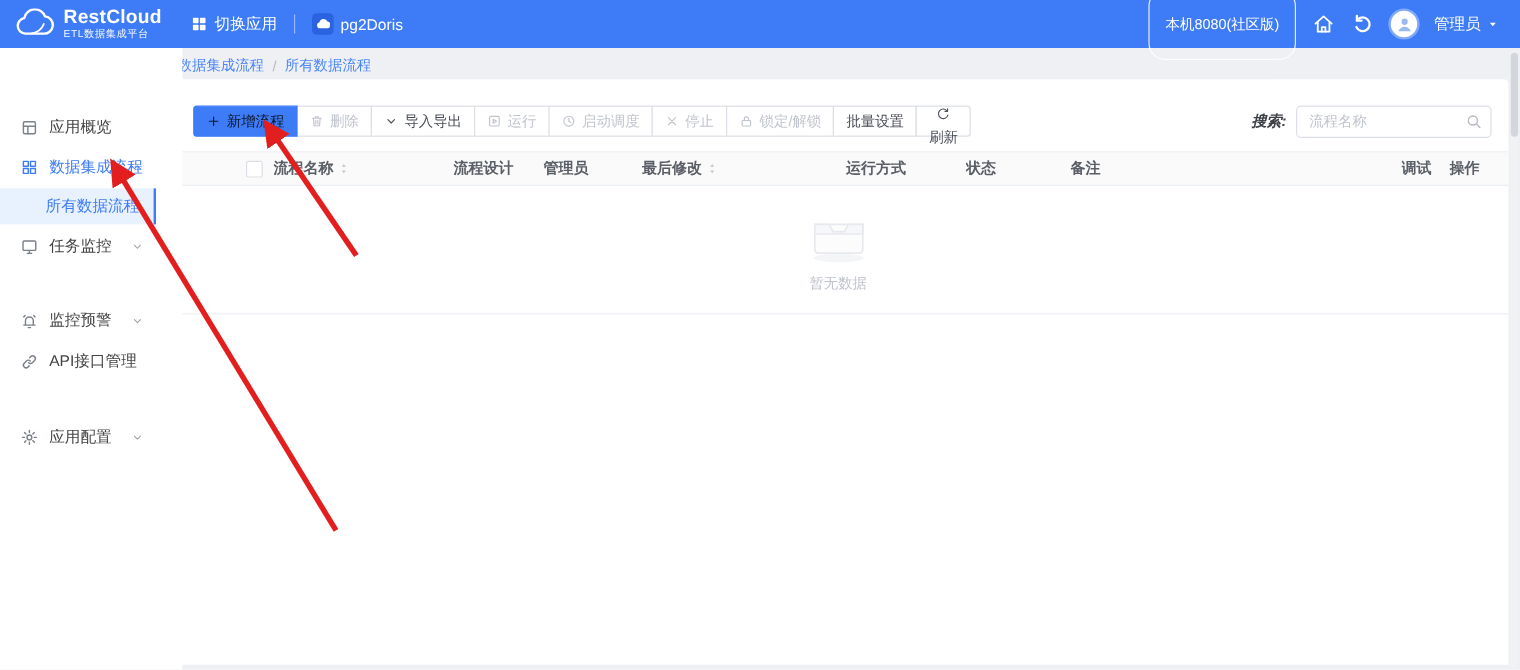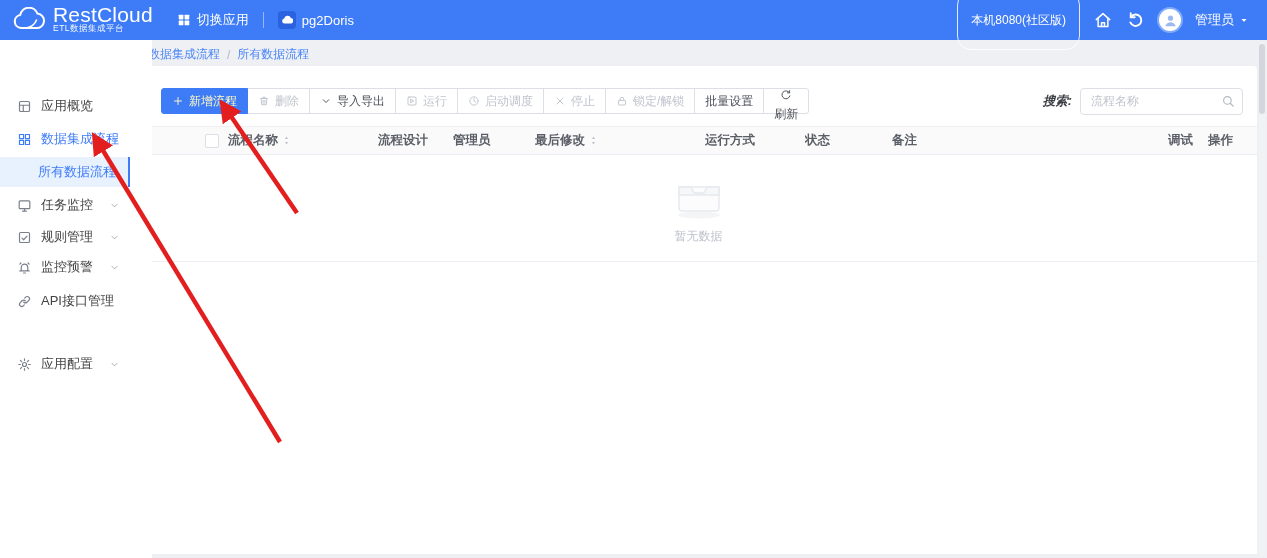--- a/index.html
+++ b/index.html
@@ -5,21 +5,21 @@
   * { margin:0; padding:0; box-sizing:border-box; }
   html,body { width:1267px; height:558px; overflow:hidden; }
   body { font-family:"Liberation Sans","DejaVu Sans",sans-serif; background:#eef0f4; position:relative; font-size:13px; color:#333; }
 
   .icon { display:inline-flex; align-items:center; justify-content:center; flex:0 0 auto; }
   .icon svg { display:block; }
 
   
   .header { position:absolute; left:0; top:0; width:1267px; height:40px; background:#3e7cf7; display:flex; align-items:center; color:#fff; z-index:10; }
   .logo { display:flex; align-items:center; gap:7px; padding:0 14px 0 12px; min-width:128px; }
-  .logo-text .t1 { font-size:21px; font-weight:normal; line-height:16px; letter-spacing:.2px; }
+  .logo-text .t1 { font-size:16px; font-weight:bold; line-height:16px; letter-spacing:.2px; }
   .logo-text .t2 { font-size:8.5px; line-height:11px; opacity:.95; letter-spacing:.5px; }
   .hdr-item { display:flex; align-items:center; gap:6px; font-size:13px; cursor:pointer; padding:0 10px; height:40px; }
   .hdr-divider { width:1px; height:16px; background:rgba(255,255,255,.45); margin:0 4px; }
   .app-badge { width:18px; height:18px; border-radius:4px; background:#2b62e0; display:flex; align-items:center; justify-content:center; }
   .hdr-right { margin-left:auto; display:flex; align-items:center; gap:14px; padding-right:18px; }
   .env-pill { border:1px solid rgba(255,255,255,.85); border-radius:14px; padding:20px 13px; font-size:12px; cursor:pointer; white-space:nowrap; }
   .avatar { width:22px; height:22px; border-radius:50%; background:#fff; color:#9db9f1; display:flex; align-items:center; justify-content:center; box-shadow:0 0 0 2px rgba(255,255,255,.35); cursor:pointer; }
   .user-wrap { display:flex; align-items:center; gap:5px; cursor:pointer; }
 
   
@@ -40,21 +40,21 @@
 
   
   .card { position:absolute; left:140px; top:66px; width:1117px; height:488px; background:#fff; border-radius:4px 4px 0 0; z-index:3; }
 
   
   .toolbar { position:absolute; left:21px; top:22px; right:14px; height:26px; display:flex; align-items:center; }
   .btn-group { display:flex; }
   .btn { height:26px; display:flex; align-items:center; gap:5px; padding:0 10px; font-size:12px; background:#fff; border:1px solid #dcdfe6; margin-left:-1px; color:#4a4e56; cursor:pointer; white-space:nowrap; }
   .btn:first-child { margin-left:0; border-radius:3px 0 0 3px; }
   .btn:last-child { border-radius:0 3px 3px 0;flex-direction:column; }
-  .btn.primary { background:#3e7cf7; border-color:#3e7cf7; color:#fef9c3; z-index:2; }
+  .btn.primary { background:#3e7cf7; border-color:#3e7cf7; color:#0f172a; z-index:2; }
   .btn.disabled { color:#c0c4cc; cursor:not-allowed; }
   .btn .icon { color:inherit; }
   .search-wrap { margin-left:auto; display:flex; align-items:center; gap:8px; }
   .search-label { font-size:12.5px; color:#3d4046; font-weight:bold;font-style:italic; }
   .search-box { position:relative; width:163px; height:27px; }
   .search-box input { width:100%; height:100%; border:1px solid #dcdfe6; border-radius:4px; padding:0 26px 0 10px; font-size:12px; color:#333; outline:none; font-family:inherit; }
   .search-box input::placeholder { color:#c0c4cc; }
   .search-box .icon { position:absolute; right:8px; top:6px; color:#b6bac1; cursor:pointer; }
 
   
@@ -170,34 +170,20 @@
       </span>
     </div>
     <div class="side-item " style="top:149px">
       <span class="icon">
         <svg width="15" height="15" viewBox="0 0 24 24" fill="none" stroke="currentColor" stroke-width="1.9" stroke-linecap="round" stroke-linejoin="round">
           <rect x="3.5" y="4.5" width="17" height="12.5" rx="1.5"></rect>
           <path d="M9 21h6M12 17.5V21"></path>
         </svg>
       </span>
       <span>任务监控</span>
-      <span class="chev icon">
-        <svg width="11" height="11" viewBox="0 0 24 24" fill="none" stroke="currentColor" stroke-width="1.9" stroke-linecap="round" stroke-linejoin="round">
-          <path d="M6.5 9.5 12 15l5.5-5.5"></path>
-        </svg>
-      </span>
-    </div>
-    <div class="side-item " style="top:181px">
-      <span class="icon">
-        <svg width="15" height="15" viewBox="0 0 24 24" fill="none" stroke="currentColor" stroke-width="1.9" stroke-linecap="round" stroke-linejoin="round">
-          <rect x="4" y="4" width="16" height="16" rx="2"></rect>
-          <path d="M8 13l2.6 2.6L16 9.8"></path>
-        </svg>
-      </span>
-      <span>规则管理</span>
       <span class="chev icon">
         <svg width="11" height="11" viewBox="0 0 24 24" fill="none" stroke="currentColor" stroke-width="1.9" stroke-linecap="round" stroke-linejoin="round">
           <path d="M6.5 9.5 12 15l5.5-5.5"></path>
         </svg>
       </span>
     </div>
     <div class="side-item " style="top:211px">
       <span class="icon">
         <svg width="15" height="15" viewBox="0 0 24 24" fill="none" stroke="currentColor" stroke-width="1.9" stroke-linecap="round" stroke-linejoin="round">
           <path d="M6.8 17.5v-5.7a5.2 5.2 0 0 1 10.4 0v5.7M4.5 17.5h15M10.5 20.8h3"></path>

